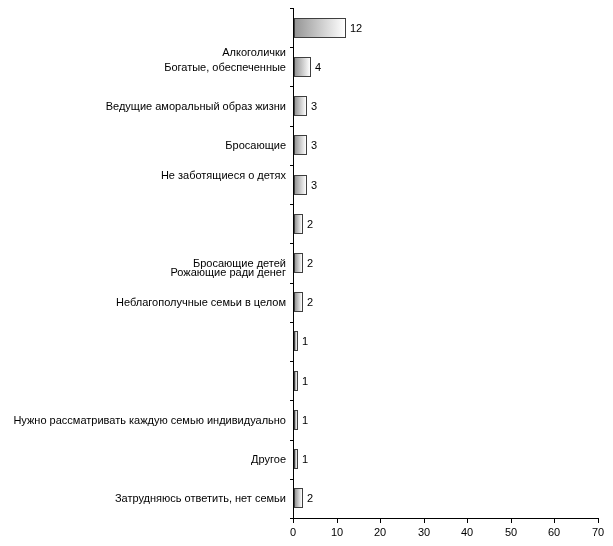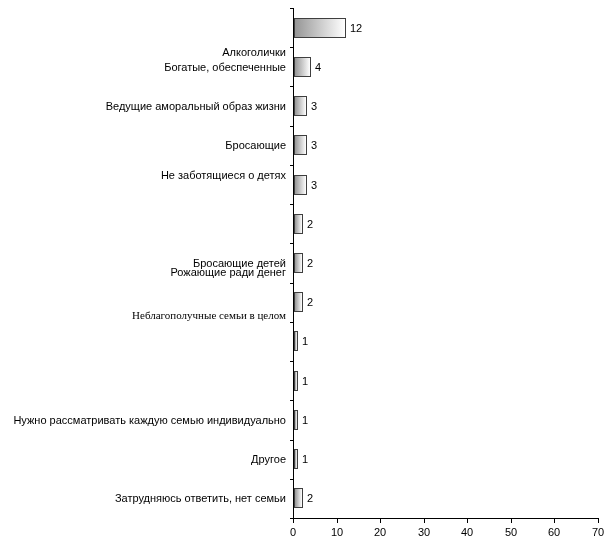--- a/index.html
+++ b/index.html
@@ -101,21 +101,21 @@
     <div class="val-label" style="left: 311px; top: 138px; color: rgb(0, 0, 0);">3</div>
     <div class="cat-label" style="top: 168px; color: rgb(0, 0, 0); text-align: right;">Не заботящиеся о детях</div>
     <div class="bar" style="left: 294px; top: 175px; width: 13px; border: 1px solid rgb(63, 63, 63); background: linear-gradient(to right, rgb(150, 150, 150), rgb(255, 255, 255));"></div>
     <div class="val-label" style="left: 311px; top: 178px; color: rgb(0, 0, 0);">3</div>
     <div class="cat-label" style="top: 217px; color: rgb(0, 0, 0); margin-top: 48px;">Рожающие ради денег</div>
     <div class="bar" style="left: 294px; top: 214px; width: 9px; border: 1px solid rgb(63, 63, 63); background: linear-gradient(to right, rgb(150, 150, 150), rgb(255, 255, 255));"></div>
     <div class="val-label" style="left: 307px; top: 217px; color: rgb(0, 0, 0);">2</div>
     <div class="cat-label" style="top: 256px; color: rgb(0, 0, 0);">Бросающие детей</div>
     <div class="bar" style="left: 294px; top: 253px; width: 9px; border: 1px solid rgb(63, 63, 63); background: linear-gradient(to right, rgb(150, 150, 150), rgb(255, 255, 255));"></div>
     <div class="val-label" style="left: 307px; top: 256px; color: rgb(0, 0, 0);">2</div>
-    <div class="cat-label" style="top: 308px; color: rgb(0, 0, 0); font-family: Liberation Serif, serif;">Неблагополучные семьи в целом</div>
+    <div class="cat-label" style="top: 295px; color: rgb(0, 0, 0);">Неблагополучные семьи в целом</div>
     <div class="bar" style="left: 294px; top: 292px; width: 9px; border: 1px solid rgb(63, 63, 63); background: linear-gradient(to right, rgb(150, 150, 150), rgb(255, 255, 255));"></div>
     <div class="val-label" style="left: 307px; top: 295px; color: rgb(0, 0, 0);">2</div>
     <div class="bar" style="left: 294px; top: 331px; width: 4px; border: 1px solid rgb(63, 63, 63); background: linear-gradient(to right, rgb(150, 150, 150), rgb(255, 255, 255));"></div>
     <div class="val-label" style="left: 302px; top: 334px; color: rgb(0, 0, 0);">1</div>
     <div class="bar" style="left: 294px; top: 371px; width: 4px; border: 1px solid rgb(63, 63, 63); background: linear-gradient(to right, rgb(150, 150, 150), rgb(255, 255, 255));"></div>
     <div class="val-label" style="left: 302px; top: 374px; color: rgb(0, 0, 0);">1</div>
     <div class="cat-label" style="top: 413px; color: rgb(0, 0, 0);">Нужно рассматривать каждую семью индивидуально</div>
     <div class="bar" style="left: 294px; top: 410px; width: 4px; border: 1px solid rgb(63, 63, 63); background: linear-gradient(to right, rgb(150, 150, 150), rgb(255, 255, 255));"></div>
     <div class="val-label" style="left: 302px; top: 413px; color: rgb(0, 0, 0);">1</div>
     <div class="cat-label" style="top: 452px; color: rgb(0, 0, 0);">Другое</div>

